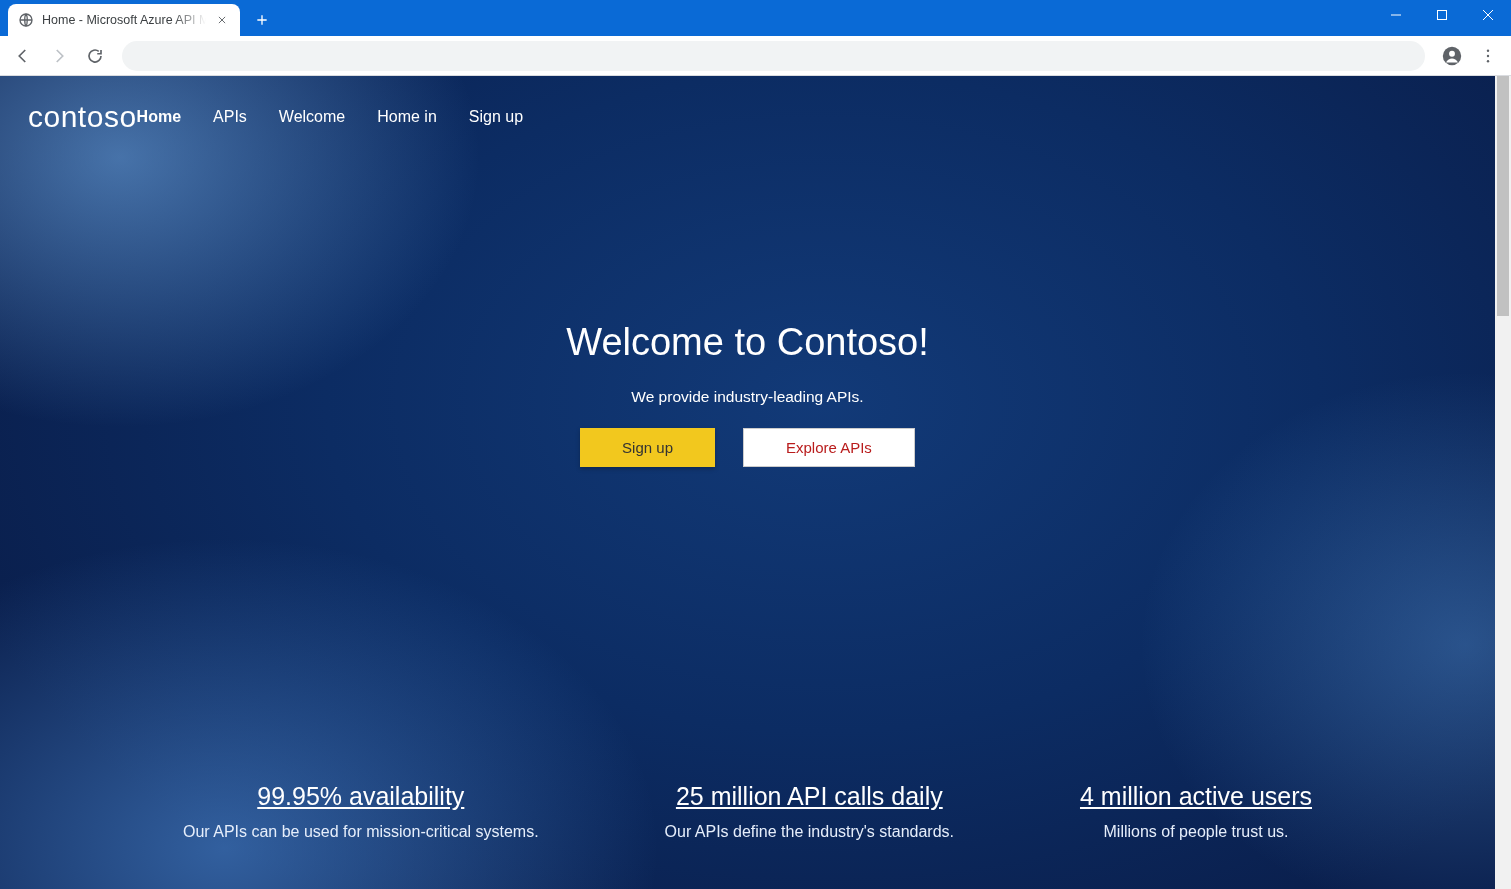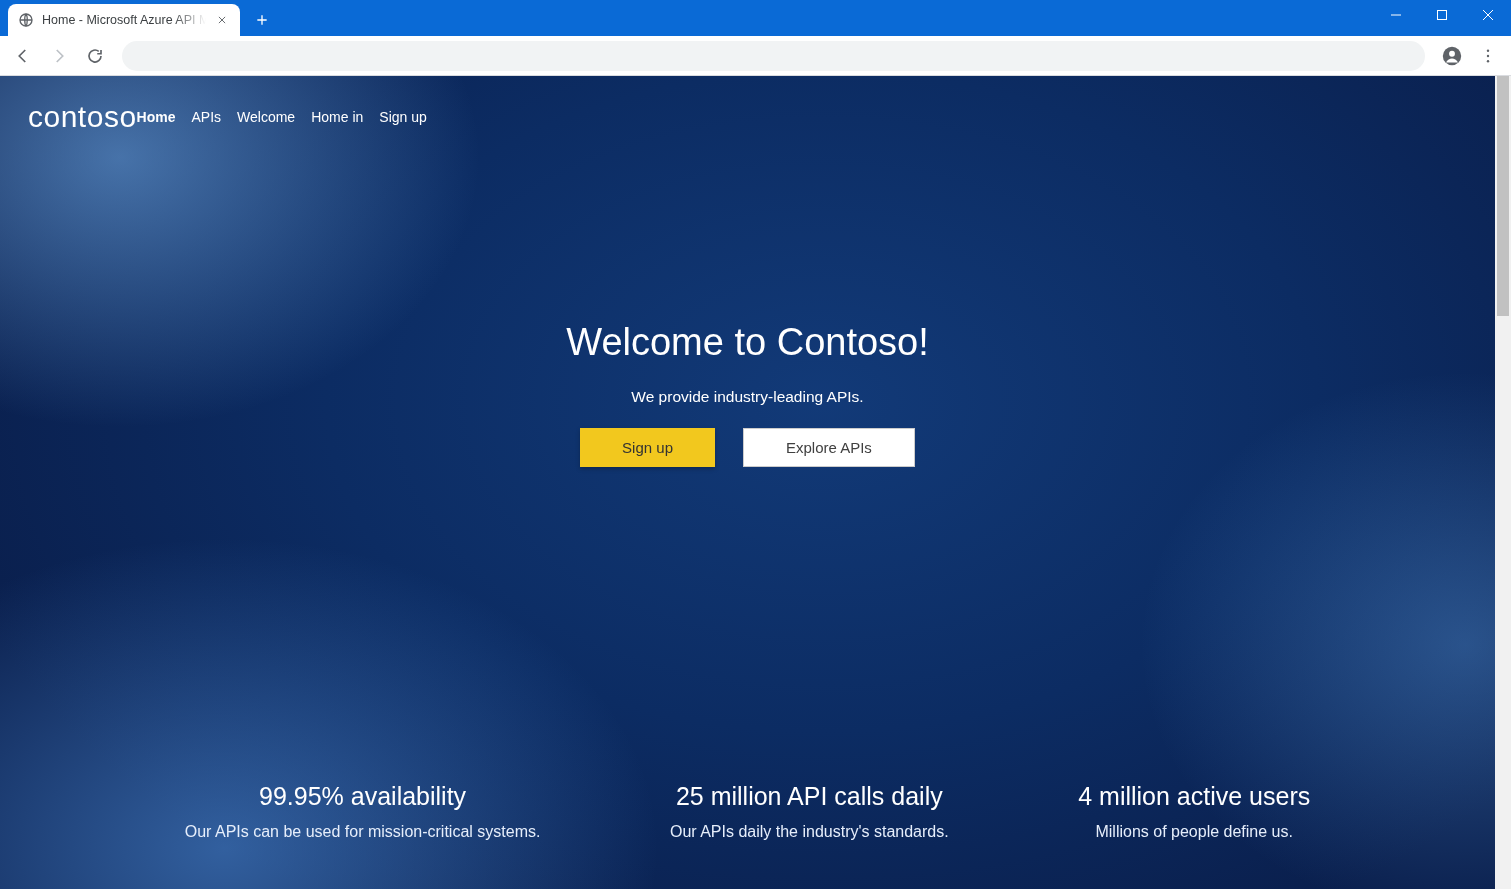--- a/index.html
+++ b/index.html
@@ -174,22 +174,22 @@
       align-items: center;
       padding: 24px 28px 0 28px;
     }
     .brand {
       font-size: 30px;
       font-weight: 400;
       letter-spacing: 0.5px;
     }
     .navmenu {
       display: flex;
-      gap: 16px;
-      font-size: 14px;
+      gap: 32px;
+      font-size: 16px;
     }
     .navmenu .nav-item {
       cursor: pointer;
       color: #fff;
     }
     .navmenu .nav-item.active {
       font-weight: 700;
     }
     .hero-center {
       position: absolute;
@@ -219,37 +219,38 @@
       cursor: pointer;
       font-family: inherit;
     }
     .btn-primary {
       background: #f2c81e;
       color: #333;
       box-shadow: 0 2px 4px rgba(0,0,0,0.25);
     }
     .btn-secondary {
       background: #fff;
-      color: #404040;
+      color: #b91c1c;
       border: 1px solid #ccc;
     }
     .stats {
       position: absolute;
       bottom: 48px;
       left: 0;
       width: 100%;
       display: flex;
       justify-content: space-around;
       padding: 0 120px;
       text-align: center;
     }
     .stat h3 {
       font-size: 25px;
       font-weight: 400;
       margin-bottom: 12px;
+      text-decoration: underline;
     }
     .stat p {
       font-size: 16px;
       color: #e6eefb;
     }
   </style>
 </head>
 <body>
 
 <div class="browser-frame">
@@ -350,25 +351,25 @@
         </div>
       </div>
 
       <div class="stats">
         <div class="stat">
           <h3>99.95% availability</h3>
           <p>Our APIs can be used for mission-critical systems.</p>
         </div>
         <div class="stat">
           <h3>25 million API calls daily</h3>
-          <p>Our APIs daily the industry's standards.</p>
+          <p>Our APIs define the industry's standards.</p>
         </div>
         <div class="stat">
           <h3>4 million active users</h3>
-          <p>Millions of people define us.</p>
+          <p>Millions of people trust us.</p>
         </div>
       </div>
 
     </div>
     <div class="scrollbar">
       <div class="scrollbar-thumb"></div>
     </div>
   </div>
 
 </div>

